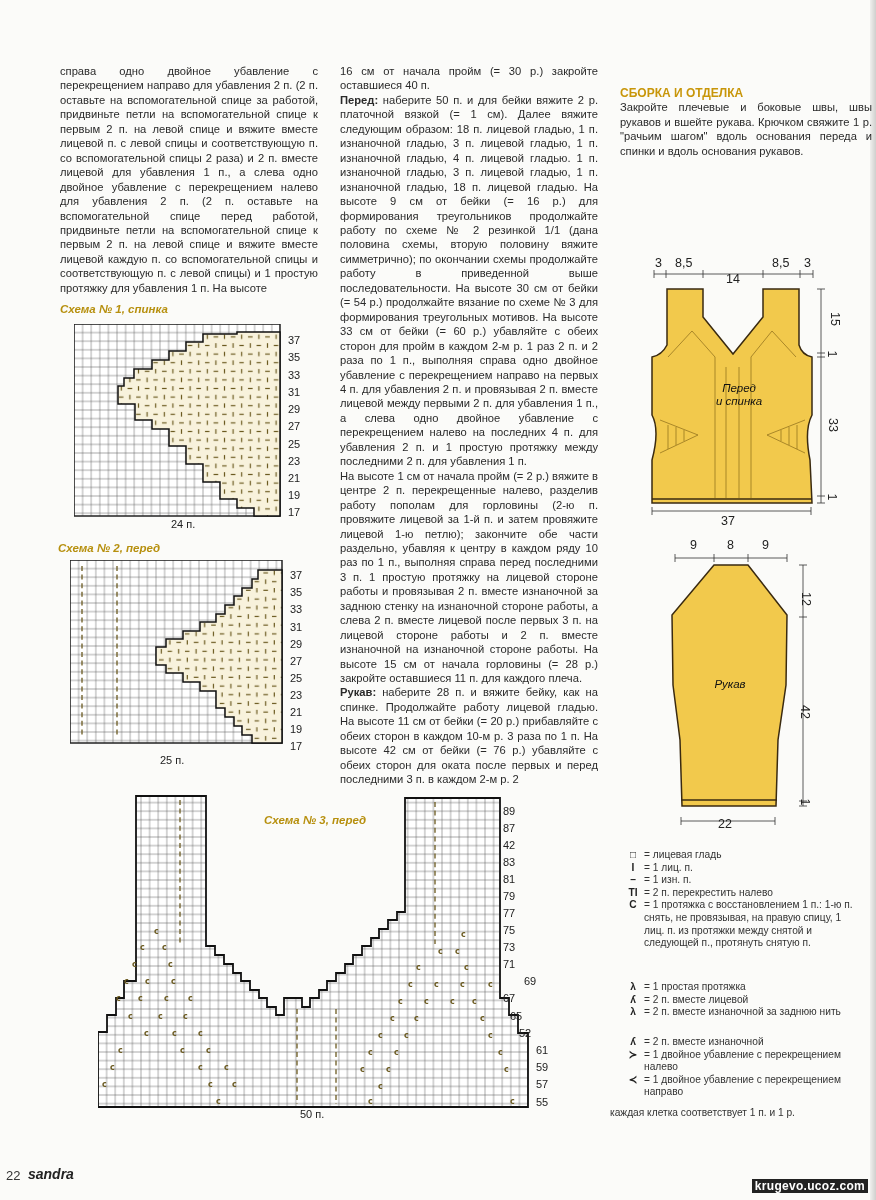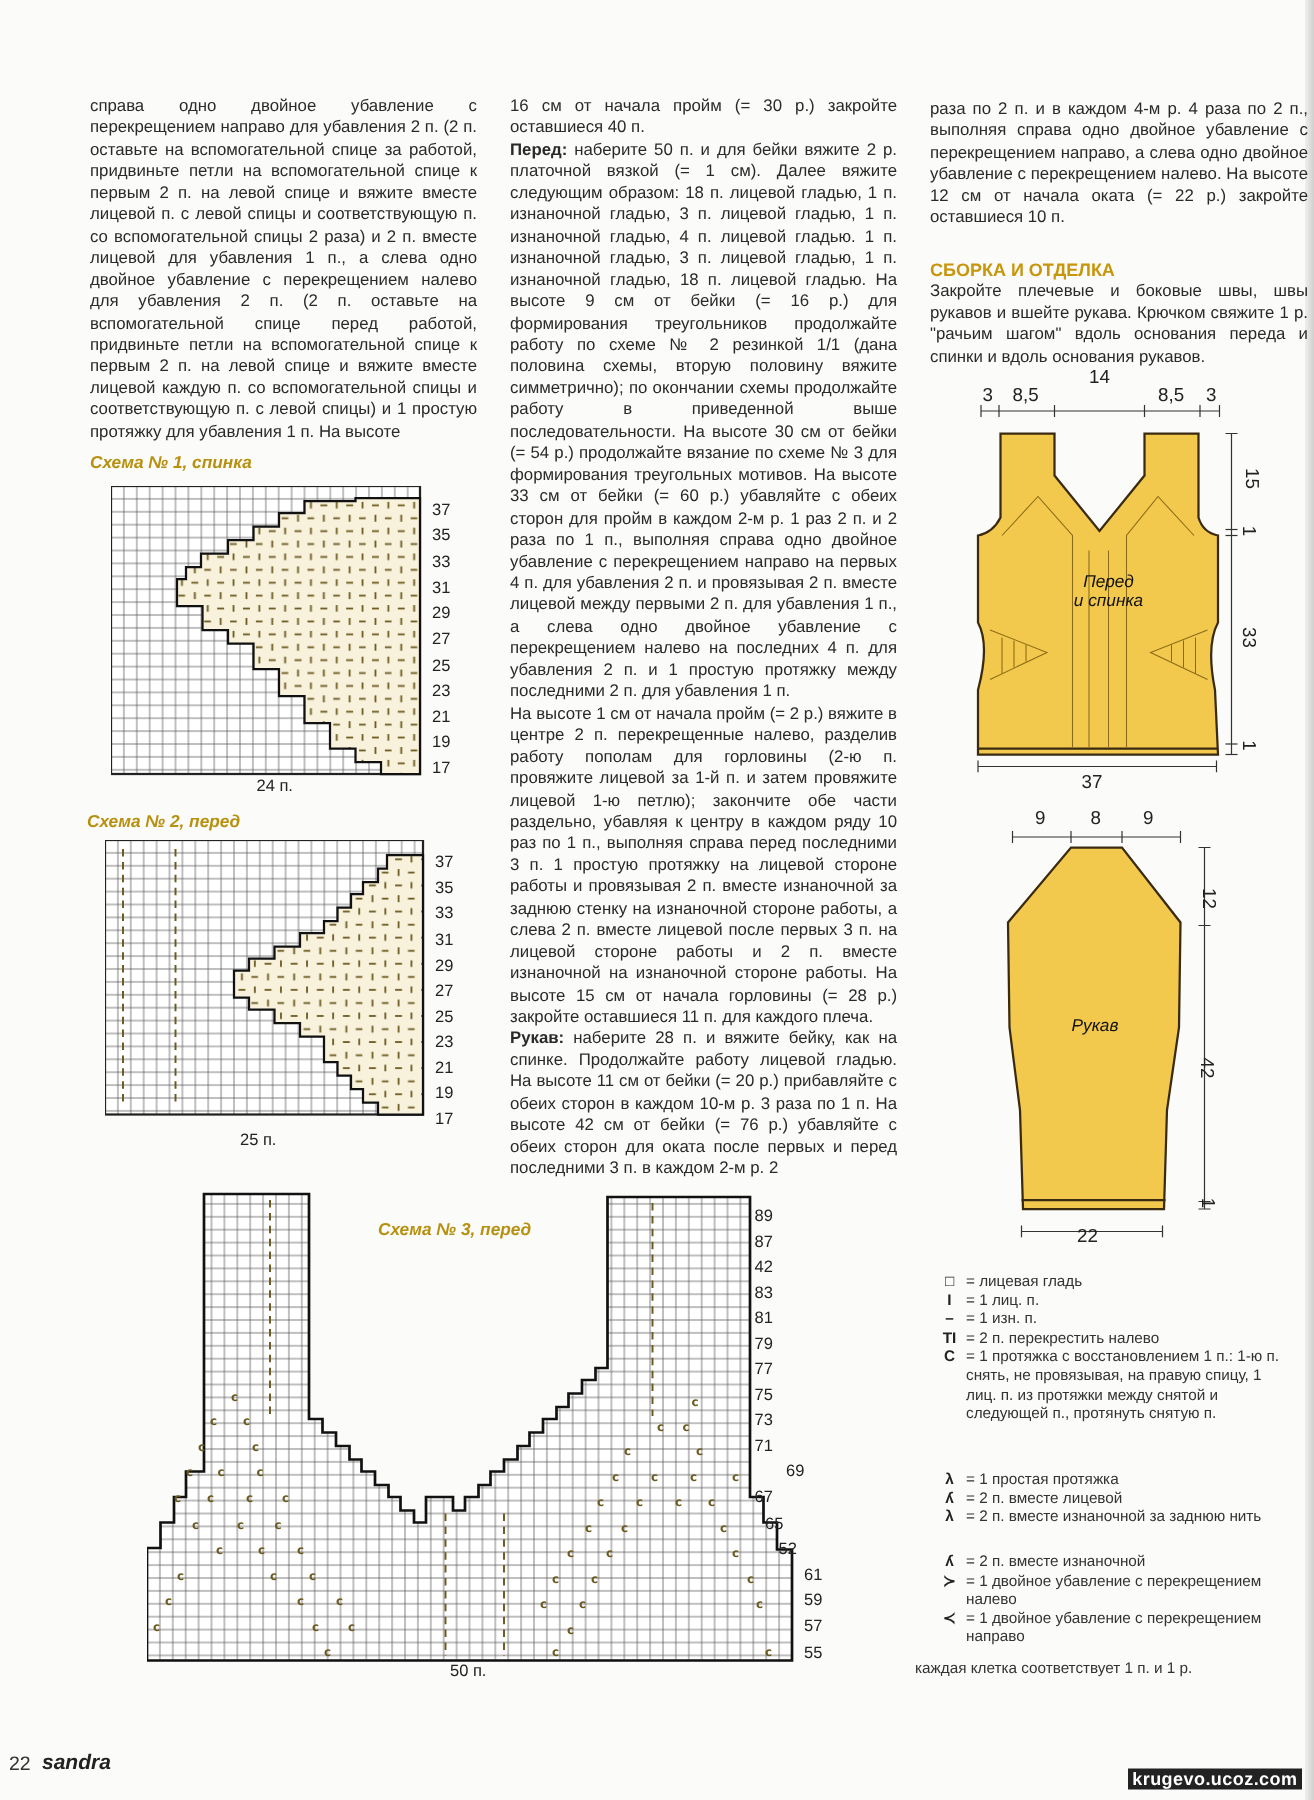--- a/index.html
+++ b/index.html
@@ -37,21 +37,20 @@
 </div>
 
 <div class="col" id="c2">
   <p>16 см от начала пройм (= 30 р.) закройте оставшиеся 40 п.</p>
   <p><b>Перед:</b><span> наберите 50 п. и для бейки вяжите 2 р. платочной вязкой (= 1 см). Далее вяжите следующим образом: 18 п. лицевой гладью, 1 п. изнаночной гладью, 3 п. лицевой гладью, 1 п. изнаночной гладью, 4 п. лицевой гладью. 1 п. изнаночной гладью, 3 п. лицевой гладью, 1 п. изнаночной гладью, 18 п. лицевой гладью. На высоте 9 см от бейки (= 16 р.) для формирования треугольников продолжайте работу по схеме № 2 резинкой 1/1 (дана половина схемы, вторую половину вяжите симметрично); по окончании схемы продолжайте работу в приведенной выше последовательности. На высоте 30 см от бейки (= 54 р.) продолжайте вязание по схеме № 3 для формирования треугольных мотивов. На высоте 33 см от бейки (= 60 р.) убавляйте с обеих сторон для пройм в каждом 2-м р. 1 раз 2 п. и 2 раза по 1 п., выполняя справа одно двойное убавление с перекрещением направо на первых 4 п. для убавления 2 п. и провязывая 2 п. вместе лицевой между первыми 2 п. для убавления 1 п., а слева одно двойное убавление с перекрещением налево на последних 4 п.  для убавления 2 п. и 1 простую протяжку между последними 2 п. для убавления 1 п.</span></p>
   <p>На высоте 1 см от начала пройм (= 2 р.) вяжите в центре 2 п. перекрещенные налево, разделив работу пополам для горловины (2-ю п. провяжите лицевой за 1-й п. и затем провяжите лицевой 1-ю петлю); закончите обе части раздельно, убавляя к центру в каждом ряду 10 раз по 1 п., выполняя справа перед последними 3 п. 1 простую протяжку на лицевой стороне работы и провязывая 2 п. вместе изнаночной за заднюю стенку на изнаночной стороне работы, а слева 2 п. вместе лицевой после первых 3 п. на лицевой стороне работы и 2 п. вместе изнаночной на изнаночной стороне работы. На высоте 15 см от начала горловины (= 28 р.) закройте оставшиеся 11 п. для каждого плеча.</p>
   <p><b>Рукав:</b><span> наберите 28 п. и вяжите бейку, как на спинке. Продолжайте работу лицевой гладью. На высоте 11 см от бейки (= 20 р.) прибавляйте с обеих сторон в каждом 10-м р. 3 раза по 1 п. На высоте 42 см от бейки (= 76 р.) убавляйте с обеих сторон для оката после первых и перед последними 3 п. в каждом 2-м р. 2</span></p>
 </div>
 
 <div class="col" id="c3">
-  <p>раза по 2 п. и в каждом 4-м р. 4 раза по 2 п., выполняя справа одно двойное убавление с перекрещением направо, а слева одно двойное убавление с перекрещением налево. На высоте 12 см от начала оката (= 22 р.) закройте оставшиеся 10 п.</p>
   <div class="sec-head">СБОРКА И ОТДЕЛКА</div>
   <p>Закройте плечевые и боковые швы, швы рукавов и вшейте рукава. Крючком свяжите 1 р. "рачьим шагом" вдоль основания переда и спинки и вдоль основания рукавов.</p>
 </div>
 
 <div class="scheme-title" style="left:60px;top:303px;">Схема № 1, спинка</div>
 <svg style="left:74px;top:324px;" width="212" height="195" viewBox="0 0 212 195">
   <defs>
     <pattern id="g1" width="8.6" height="8.6" patternUnits="userSpaceOnUse">
       <rect width="8.6" height="8.6" fill="#fff" stroke="#555" stroke-width="0.5"></rect>
     </pattern>
@@ -103,21 +102,21 @@
 <div class="row-num" style="left:290px;top:621px;">31</div>
 <div class="row-num" style="left:290px;top:638px;">29</div>
 <div class="row-num" style="left:290px;top:655px;">27</div>
 <div class="row-num" style="left:290px;top:672px;">25</div>
 <div class="row-num" style="left:290px;top:689px;">23</div>
 <div class="row-num" style="left:290px;top:706px;">21</div>
 <div class="row-num" style="left:290px;top:723px;">19</div>
 <div class="row-num" style="left:290px;top:740px;">17</div>
 <div class="grid-label" style="left:160px;top:754px;">25 п.</div>
 
-<div class="scheme-title" style="left:252px;top:814px;">Схема № 3, перед</div>
+<div class="scheme-title" style="left:264px;top:814px;">Схема № 3, перед</div>
 <svg style="left:98px;top:794px;" width="432" height="320" viewBox="0 0 432 320">
   <defs>
     <pattern id="g3" width="8.6" height="8.6" patternUnits="userSpaceOnUse">
       <rect width="8.6" height="8.6" fill="#fff" stroke="#555" stroke-width="0.5"></rect>
     </pattern>
   </defs>
   <polygon points="38,2 108,2 108,152 117,152 117,161 126,161 126,170 135,170 135,179 143,179 143,187 152,187 152,196 161,196 161,204 169,204 169,213 178,213 178,221 186,221 186,204 204,204 204,213 212,213 212,204 221,204 221,196 229,196 229,187 238,187 238,179 247,179 247,170 255,170 255,161 264,161 264,152 273,152 273,144 281,144 281,135 290,135 290,126 299,126 299,118 307,118 307,4 402,4 402,204 411,204 411,221 420,221 420,239 430,239 430,313 0,313 0,238 9,238 9,221 18,221 18,204 26,204 26,187 38,187" fill="url(#g3)" stroke="#111" stroke-width="1.8"></polygon>
   <g stroke="#6b5a20" stroke-width="1.3">
     <line x1="82" y1="6" x2="82" y2="150" stroke-dasharray="5,3.6"></line>
     <line x1="199" y1="215" x2="199" y2="310" stroke-dasharray="5,3.6"></line>
@@ -234,21 +233,21 @@
     <line x1="28" y1="170" x2="28" y2="194"></line>
       <line x1="36" y1="172" x2="36" y2="190"></line>
     <line x1="44" y1="175" x2="44" y2="186"></line>
     <line x1="157" y1="170" x2="157" y2="194"></line>
       <line x1="149" y1="172" x2="149" y2="190"></line>
     <line x1="141" y1="175" x2="141" y2="186"></line>
   </g>
 </svg>
 <div class="dim" style="left:655px;top:256px;">3</div>
 <div class="dim" style="left:675px;top:256px;">8,5</div>
-<div class="dim" style="left:726px;top:244px;">14</div>
+<div class="dim" style="left:726px;top:272px;">14</div>
 <div class="dim" style="left:772px;top:256px;">8,5</div>
 <div class="dim" style="left:804px;top:256px;">3</div>
 <div class="dim" style="left:828px;top:312px;transform:rotate(90deg);">15</div>
 <div class="dim" style="left:829px;top:347px;transform:rotate(90deg);">1</div>
 <div class="dim" style="left:826px;top:418px;transform:rotate(90deg);">33</div>
 <div class="dim" style="left:829px;top:490px;transform:rotate(90deg);">1</div>
 <div class="dim" style="left:721px;top:514px;">37</div>
 <div class="piece-label" style="left:694px;top:382px;width:90px;">
   <div>Перед</div>
   <div>и спинка</div>

